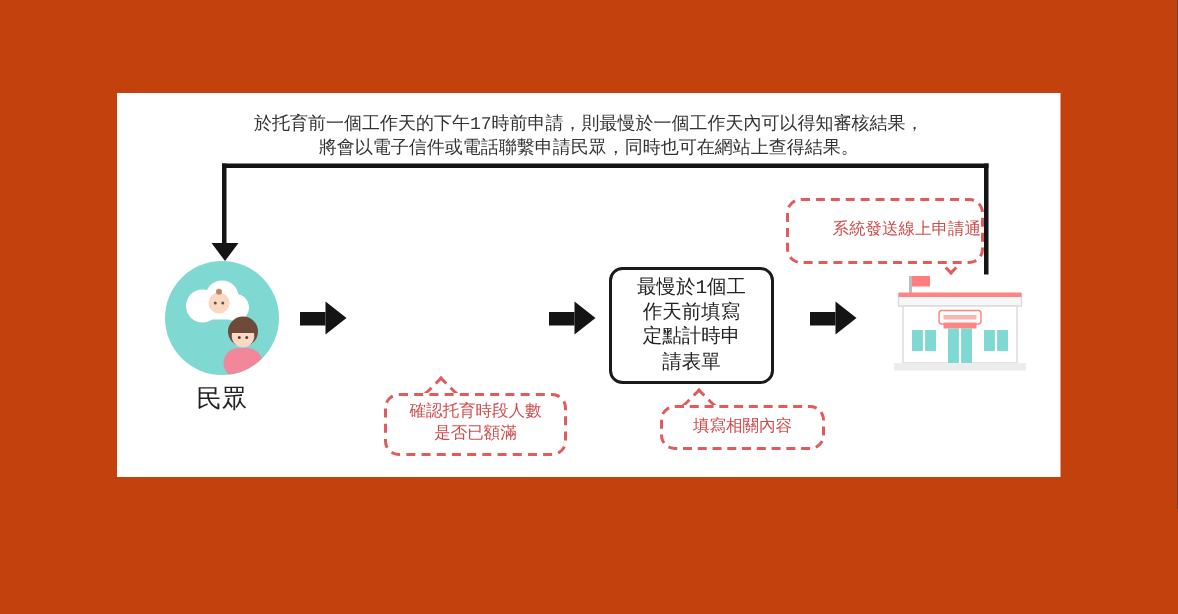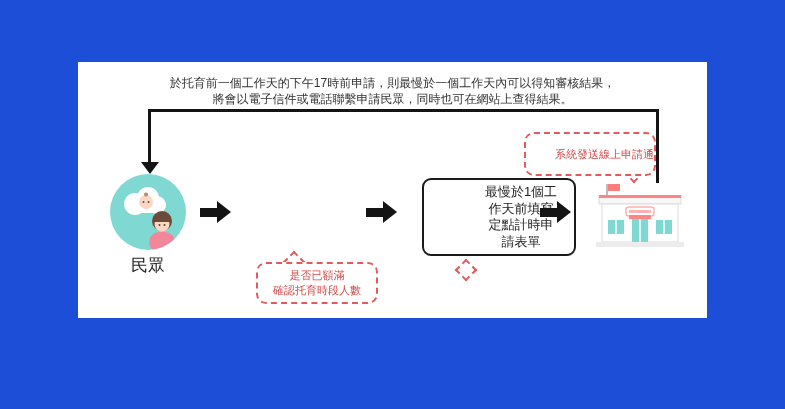--- a/index.html
+++ b/index.html
@@ -1,18 +1,18 @@
 <!DOCTYPE html>
 <html><head>
 <meta charset="utf-8">
 <style>
   html,body { margin:0; padding:0; background:#0d0d0d; }
   .stage {
-    position:relative; width:785px; height:409px; background:#1d4ed8;
-    font-family:Liberation Sans, sans-serif; overflow:hidden;
+    position:relative; width:785px; height:409px; background:#c2410c;
+    font-family:Liberation Mono, monospace; overflow:hidden;
   }
   .panel {
     position:absolute; left:78px; top:62px; width:629px; height:256px;
     background:#ffffff;
   }
   .note {
     position:absolute; left:0; top:13px; width:100%;
     text-align:center; font-size:12px; line-height:16px; color:#333;
   }
   .note span { display:block; }
@@ -33,21 +33,21 @@
   .arrow .head { width:0; height:0; border-top:11px solid transparent;
                  border-bottom:11px solid transparent; border-left:14px solid #141414; }
 
   
   .pbox {
     position:absolute; border:2px solid #1a1a1a; border-radius:9px; background:#fff;
     display:flex; flex-direction:column; justify-content:center; align-items:center;
     color:#222; text-align:center;
   }
   .pbox.box1 { left:174px; top:124px; width:96px;  height:56px; font-size:13.5px; line-height:19px; }
-  .pbox.box2 { left:344px; top:116px; width:106px; height:74px; font-size:13px;   line-height:16.5px;padding-left:44px; }
+  .pbox.box2 { left:328px; top:116px; width:106px; height:74px; font-size:13px;   line-height:16.5px; }
 
   
   .person-wrap   { position:absolute; left:32px;  top:112px; width:76px; height:76px; }
   .building-wrap { position:absolute; left:518px; top:120px; width:88px; height:66px; }
   .actor-label   { position:absolute; text-align:center; font-size:17px; color:#222; }
   .label-public  { left:30px;  top:192px; width:80px; }
   .label-center  { left:508px; top:192px; width:108px; }
 
   
   .callout {
@@ -148,25 +148,28 @@
         <line x1="68" y1="38" x2="68" y2="52" stroke="#ffffff" stroke-width="1.5"></line>
         <rect x="33" y="33" width="22" height="4" fill="#ff8585"></rect>
         <rect x="36" y="37" width="16" height="23" fill="#7fd8d2"></rect>
         <line x1="44" y1="37" x2="44" y2="60" stroke="#ffffff" stroke-width="1.5"></line>
         <rect x="0" y="60" width="88" height="5" fill="#ececec"></rect>
       </svg>
     </div>
 
     <div class="tail t1"></div>
     <div class="callout c1">
+      <div>確認托育時段人數</div>
       <div>是否已額滿</div>
-      <div>確認托育時段人數</div>
     </div>
 
     <div class="tail t2"></div>
+    <div class="callout c2">
+      <div>填寫相關內容</div>
+    </div>
 
     <div class="tail t3"></div>
     <div class="callout c3">
       <div>系統發送線上申請通</div>
     </div>
 
   </div>
 </div>
 
 </body></html>

